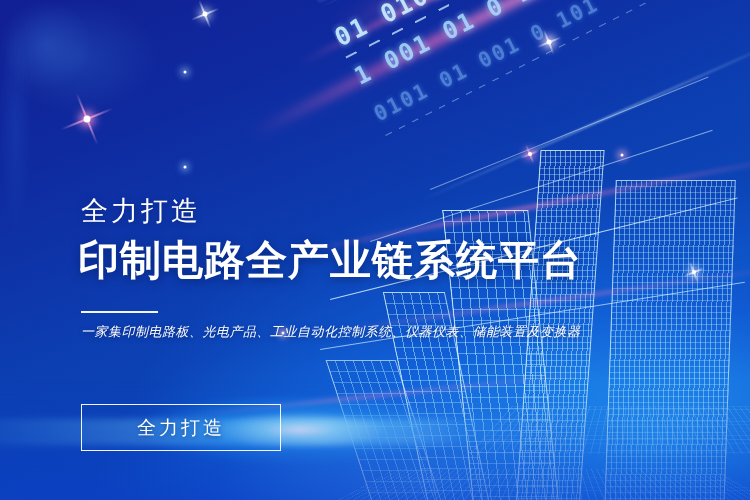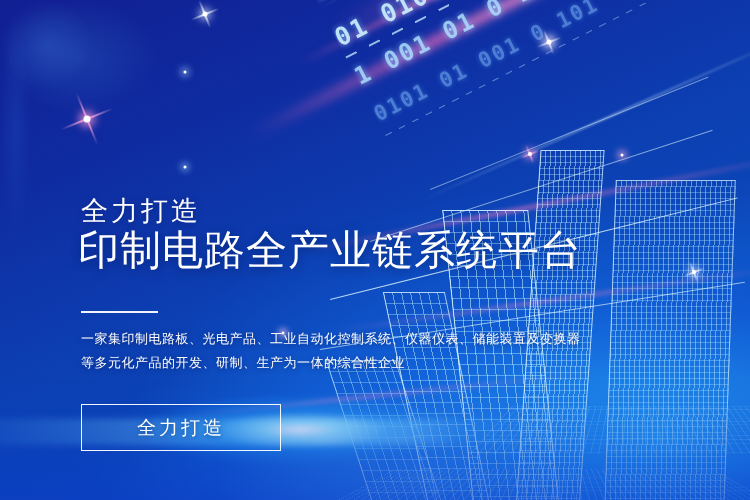--- a/index.html
+++ b/index.html
@@ -112,34 +112,35 @@
 
   
   .content{position:absolute;left:0;top:0;width:750px;height:500px;}
   .eyebrow{
     position:absolute;left:81px;top:196px;
     font-size:27px;line-height:30px;color:#ffffff;font-weight:400;
     letter-spacing:3px;
     text-shadow:0 1px 6px rgba(0,25,90,0.55);
   }
   .headline{
-    position:absolute;left:78px;top:226px;
-    font-size:41px;line-height:48px;color:#ffffff;font-weight:400;
+    position:absolute;left:78px;top:236px;
+    font-size:41px;line-height:48px;color:#ffffff;font-weight:700;
     letter-spacing:1px;
     text-shadow:0 2px 10px rgba(0,25,90,0.60);
   }
   .rule{
     position:absolute;left:81px;top:311px;width:77px;height:2px;background:#ffffff;
     opacity:.95;
   }
   .desc{
-    position:absolute;left:81px;top:327px;width:470px;
+    position:absolute;left:81px;top:320px;width:470px;
     font-size:13px;line-height:24px;color:#ffffff;font-weight:400;
     letter-spacing:.5px;
     text-shadow:0 1px 5px rgba(0,25,90,0.6);
+    font-style:italic;
   }
   .desc div{white-space:nowrap;}
   .cta{
     position:absolute;left:81px;top:404px;width:200px;height:47px;
     border:1px solid rgba(255,255,255,0.95);
     background:transparent;
     display:flex;align-items:center;justify-content:center;
     color:#ffffff;font-size:19px;letter-spacing:3px;font-weight:400;
     cursor:pointer;box-sizing:border-box;
     text-shadow:0 1px 5px rgba(0,25,90,0.55);
@@ -247,18 +248,17 @@
       <div class="core" style="width:3px;height:3px;box-shadow:0 0 6px 3px rgba(255,200,235,.7);"></div>
     </div>
   </div>
 
   <div class="content">
     <div class="eyebrow">全力打造</div>
     <div class="headline">印制电路全产业链系统平台</div>
     <div class="rule"></div>
     <div class="desc">
       <div>一家集印制电路板、光电产品、工业自动化控制系统、仪器仪表、储能装置及变换器</div>
-      <div>等多元化产品的开发、研制、生产为一体的综合性企业</div>
     </div>
     <div class="cta">全力打造</div>
   </div>
 
 </div>
 
 </body></html>

